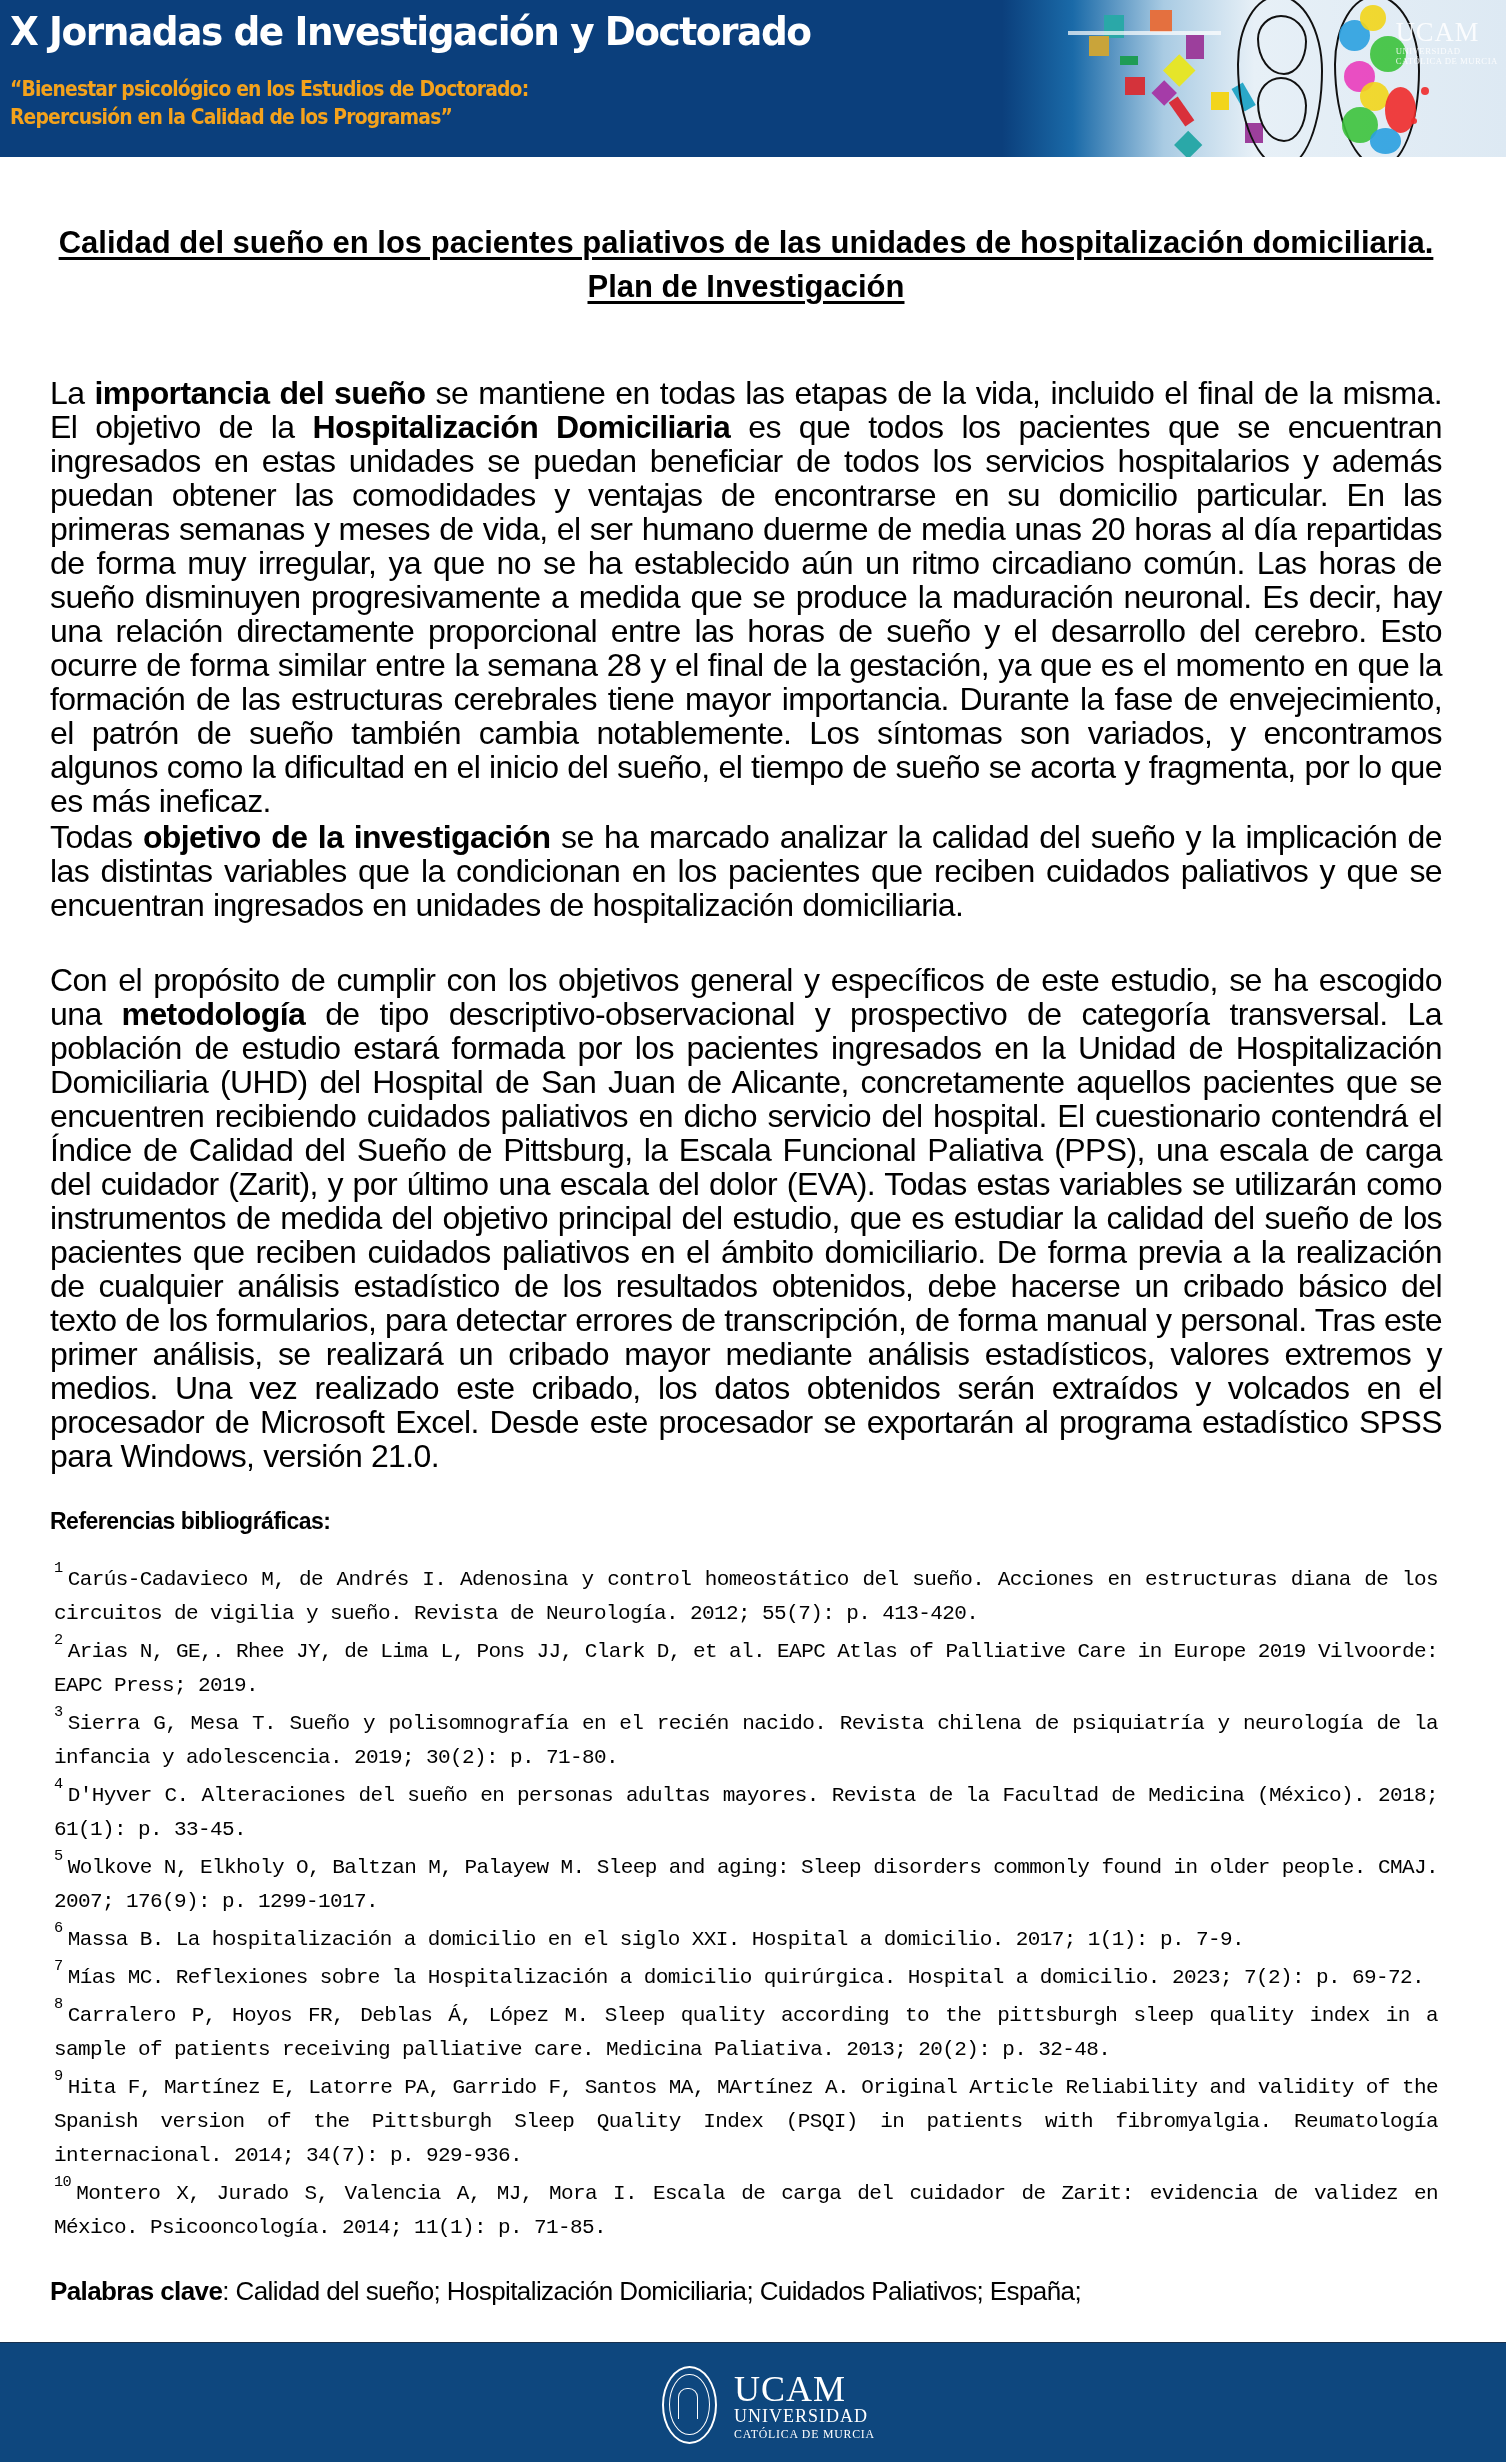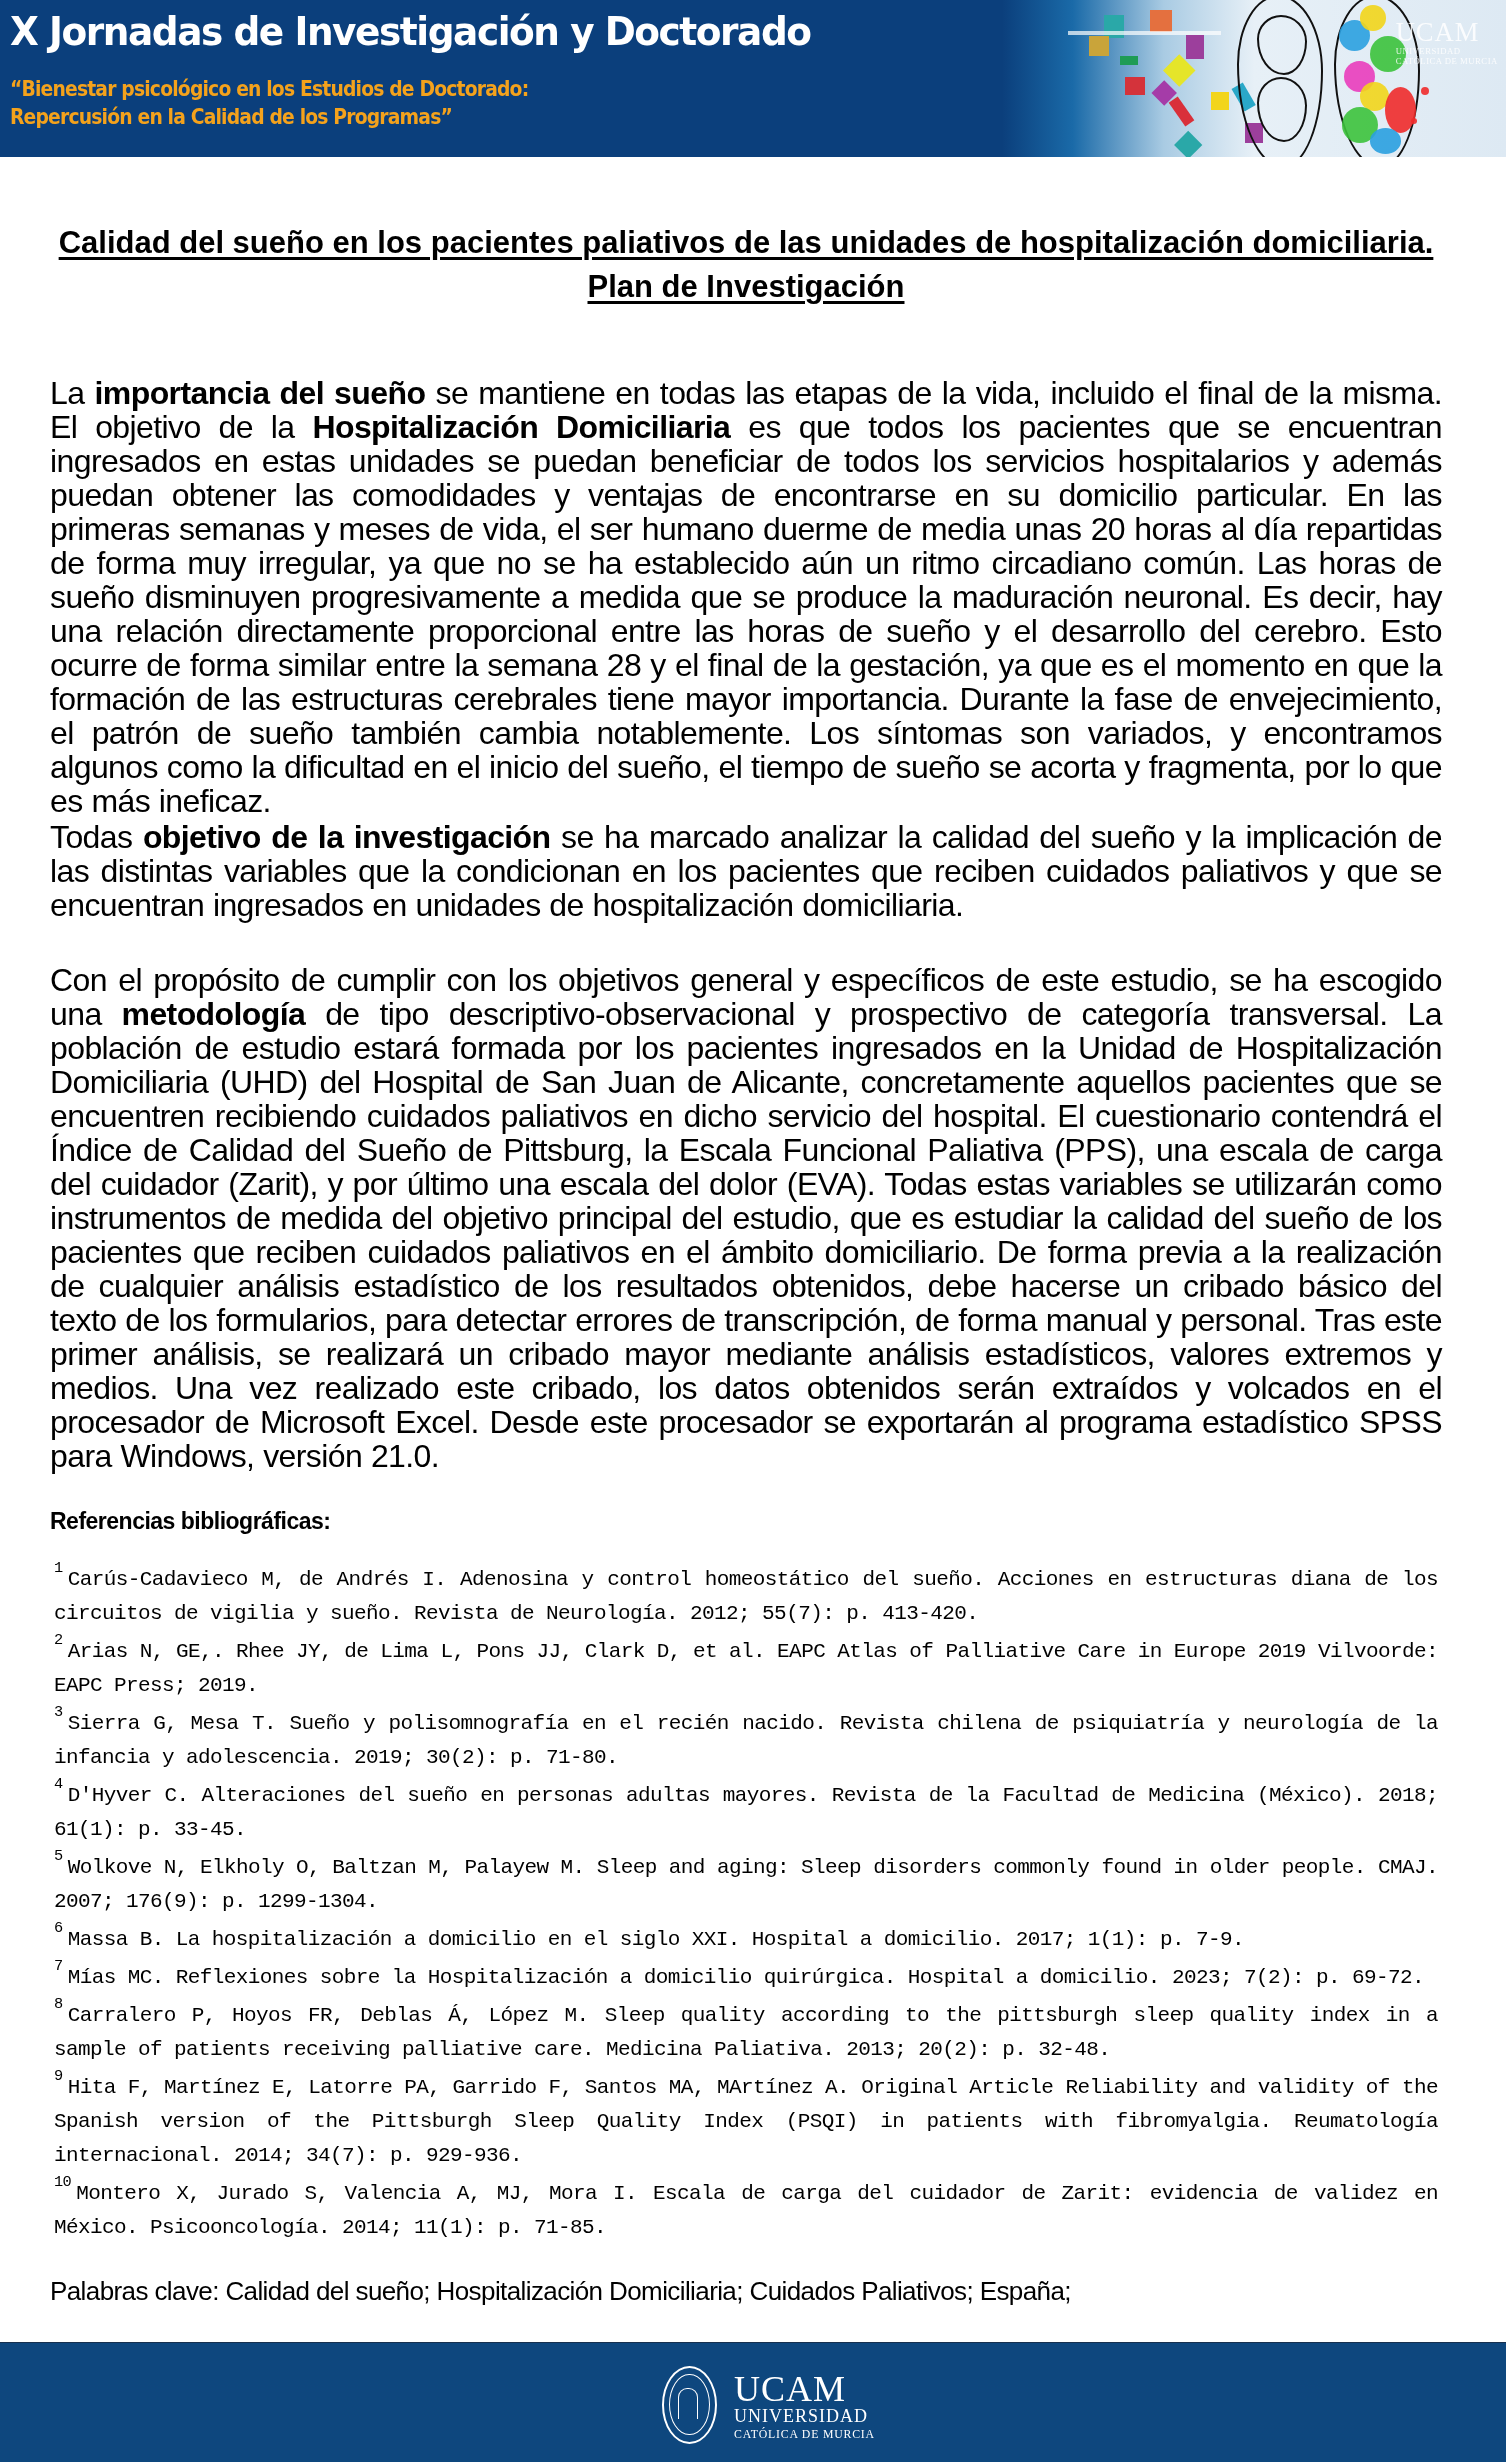--- a/index.html
+++ b/index.html
@@ -80,21 +80,21 @@
     letter-spacing: -0.6px; transform-origin: left top;
   }
   .ref sup { font-size: 15.3px; vertical-align: 13.3px; line-height: 0; margin-right: 5.1px; }
 
   
   .keywords {
     position: absolute; left: 50px; top: 2276px; margin: 0;
     font-size: 26px; letter-spacing: -0.6px;
     font-family: "Liberation Sans", sans-serif; white-space: nowrap;
   }
-  .keywords b { font-weight: normal; }
+  .keywords b { font-weight: bold; }
 
   
   .footer {
     position: absolute; left: 0; top: 2342px; width: 1506px; height: 121px;
     background: #0e477e; border-top: 1.5px solid #16304f;
   }
   .seal {
     position: absolute; left: 662px; top: 22.5px; width: 51px; height: 74px;
     border: 2.6px solid #fff; border-radius: 50%;
   }
@@ -169,21 +169,21 @@
 <p class="body-text" id="p2"><span>Todas </span><b>objetivo de la investigación</b><span> se ha marcado analizar la calidad del sueño y la implicación de las distintas variables que la condicionan en los pacientes que reciben cuidados paliativos y que se encuentran ingresados en unidades de hospitalización domiciliaria.</span></p>
 
 <p class="body-text" id="p3"><span>Con el propósito de cumplir con los objetivos general y específicos de este estudio, se ha escogido una </span><b>metodología</b><span> de tipo descriptivo-observacional y prospectivo de categoría transversal. La población de estudio estará formada por los pacientes ingresados en la Unidad de Hospitalización Domiciliaria (UHD) del Hospital de San Juan de Alicante, concretamente aquellos pacientes que se encuentren recibiendo cuidados paliativos en dicho servicio del hospital. El cuestionario contendrá el Índice de Calidad del Sueño de Pittsburg, la Escala Funcional Paliativa (PPS), una escala de carga del cuidador (Zarit), y por último una escala del dolor (EVA). Todas estas variables se utilizarán como instrumentos de medida del objetivo principal del estudio, que es estudiar la calidad del sueño de los pacientes que reciben cuidados paliativos en el ámbito domiciliario. De forma previa a la realización de cualquier análisis estadístico de los resultados obtenidos, debe hacerse un cribado básico del texto de los formularios, para detectar errores de transcripción, de forma manual y personal. Tras este primer análisis, se realizará un cribado mayor mediante análisis estadísticos, valores extremos y medios. Una vez realizado este cribado, los datos obtenidos serán extraídos y volcados en el procesador de Microsoft Excel. Desde este procesador se exportarán al programa estadístico SPSS para Windows, versión 21.0.</span></p>
 
 <h3 class="refs-heading">Referencias bibliográficas:</h3>
 <ol class="refs">
   <li class="ref"><sup>1</sup><span>Carús-Cadavieco M, de Andrés I. Adenosina y control homeostático del sueño. Acciones en estructuras diana de los circuitos de vigilia y sueño. Revista de Neurología. 2012; 55(7): p. 413-420.</span></li>
   <li class="ref"><sup>2</sup><span>Arias N, GE,. Rhee JY, de Lima L, Pons JJ, Clark D, et al. EAPC Atlas of Palliative Care in Europe 2019 Vilvoorde: EAPC Press; 2019.</span></li>
   <li class="ref"><sup>3</sup><span>Sierra G, Mesa T. Sueño y polisomnografía en el recién nacido. Revista chilena de psiquiatría y neurología de la infancia y adolescencia. 2019; 30(2): p. 71-80.</span></li>
   <li class="ref"><sup>4</sup><span>D'Hyver C. Alteraciones del sueño en personas adultas mayores. Revista de la Facultad de Medicina (México). 2018; 61(1): p. 33-45.</span></li>
-  <li class="ref"><sup>5</sup><span>Wolkove N, Elkholy O, Baltzan M, Palayew M. Sleep and aging: Sleep disorders commonly found in older people. CMAJ. 2007; 176(9): p. 1299-1304.</span></li>
+  <li class="ref"><sup>5</sup><span>Wolkove N, Elkholy O, Baltzan M, Palayew M. Sleep and aging: Sleep disorders commonly found in older people. CMAJ. 2007; 176(9): p. 1299-1017.</span></li>
   <li class="ref"><sup>6</sup><span>Massa B. La hospitalización a domicilio en el siglo XXI. Hospital a domicilio. 2017; 1(1): p. 7-9.</span></li>
   <li class="ref"><sup>7</sup><span>Mías MC. Reflexiones sobre la Hospitalización a domicilio quirúrgica. Hospital a domicilio. 2023; 7(2): p. 69-72.</span></li>
   <li class="ref"><sup>8</sup><span>Carralero P, Hoyos FR, Deblas Á, López M. Sleep quality according to the pittsburgh sleep quality index in a sample of patients receiving palliative care. Medicina Paliativa. 2013; 20(2): p. 32-48.</span></li>
   <li class="ref"><sup>9</sup><span>Hita F, Martínez E, Latorre PA, Garrido F, Santos MA, MArtínez A. Original Article Reliability and validity of the Spanish version of the Pittsburgh Sleep Quality Index (PSQI) in patients with fibromyalgia. Reumatología internacional. 2014; 34(7): p. 929-936.</span></li>
   <li class="ref"><sup>10</sup><span>Montero X, Jurado S, Valencia A, MJ, Mora I. Escala de carga del cuidador de Zarit: evidencia de validez en México. Psicooncología. 2014; 11(1): p. 71-85.</span></li>
 </ol>
 
 <p class="keywords"><b>Palabras clave</b><span>: Calidad del sueño; Hospitalización Domiciliaria; Cuidados Paliativos; España;</span></p>
 
 <div class="footer">

